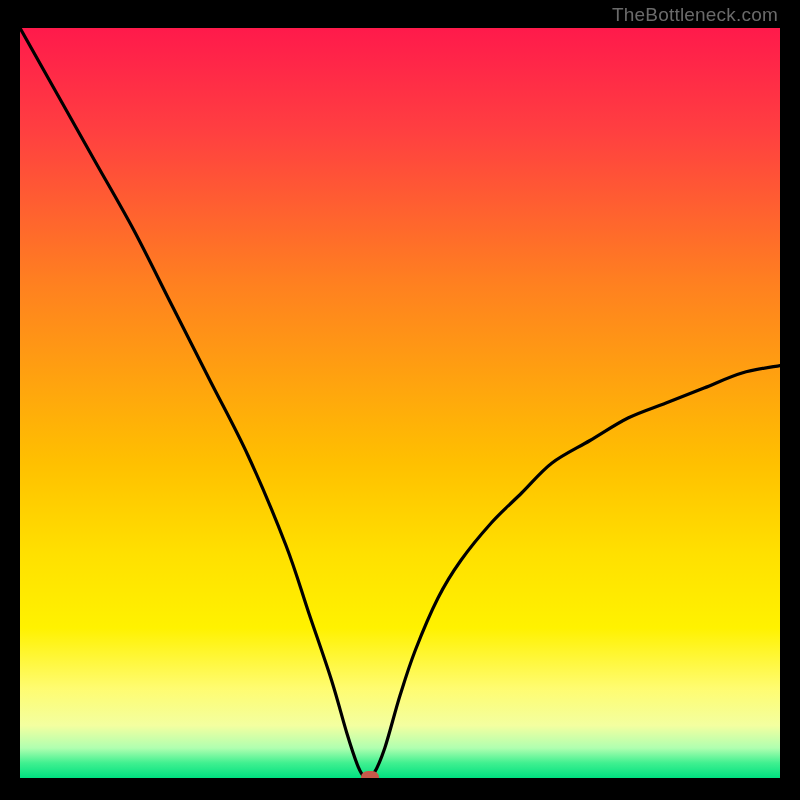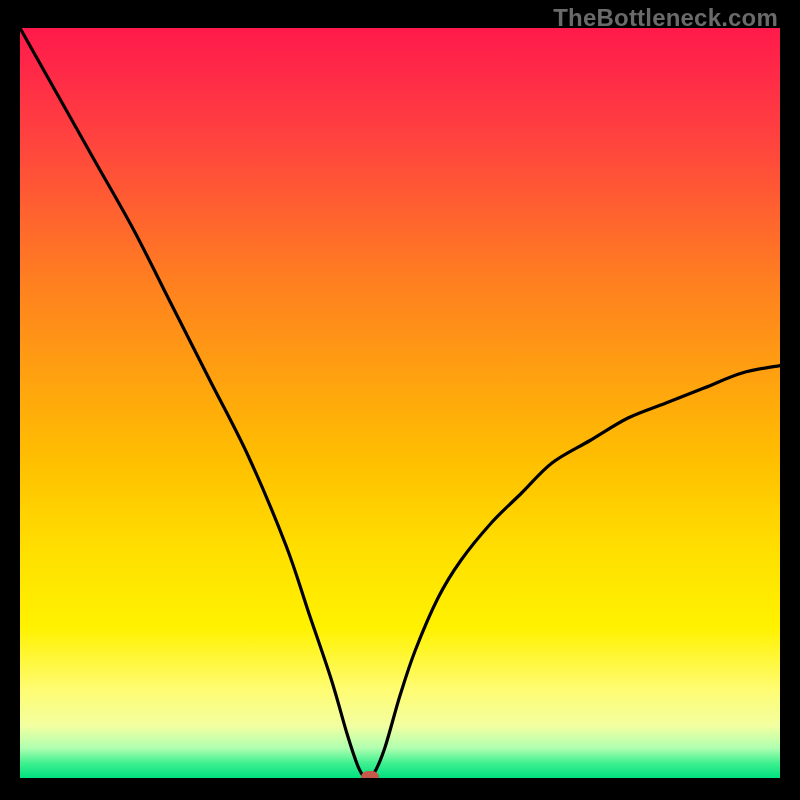--- a/index.html
+++ b/index.html
@@ -9,22 +9,22 @@
     background: #000;
     position: relative;
     font-family: Arial, Helvetica, sans-serif;
     overflow: hidden;
   }
   .watermark {
     position: absolute;
     top: 4px;
     right: 22px;
     color: #6a6a6a;
-    font-size: 24px;
-    font-weight: 700;
+    font-size: 19px;
+    font-weight: 400;
     letter-spacing: 0.2px;
     z-index: 10;
   }
   .plot-area {
     position: absolute;
     left: 20px;
     top: 28px;
     width: 760px;
     height: 750px;
     overflow: hidden;

